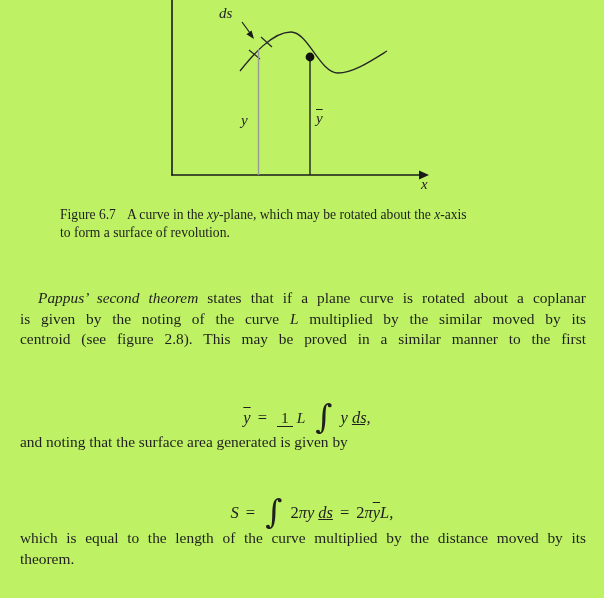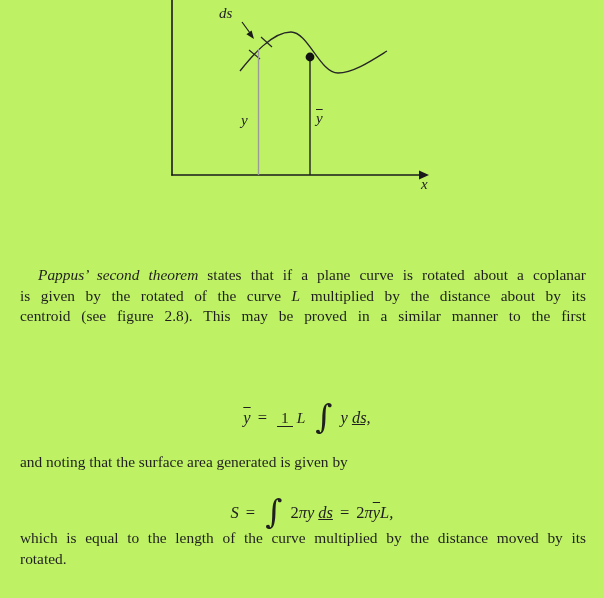--- a/index.html
+++ b/index.html
@@ -14,21 +14,21 @@
   .ybar{text-decoration:overline;}
   
   .caption{position:absolute;left:60px;top:206px;width:470px;
     font-size:13.6px;line-height:17.6px;color:#1d1d1d;}
   .caption .line{text-align:left;}
   .figno{margin-right:11px;}
   
   .para{position:absolute;left:20px;width:566px;font-size:15.4px;line-height:20.6px;}
   .para .line{text-align:justify;text-align-last:justify;}
   .para .line.jlast{text-align-last:left;}
-  .para1{top:265px;}
+  .para1{top:288px;}
   .para1 .line:first-child{text-indent:18px;}
   .it{font-style:italic;}
   
   .eqrow{position:absolute;left:0;width:604px;height:48px;
     display:flex;justify-content:center;align-items:center;}
   .eq{display:flex;align-items:center;font-size:16.5px;color:#1f1f1f;}
   .eq span{display:inline-block;}
   .frac{display:inline-flex;flex-direction:column;align-items:center;
     margin:4px 3px;font-size:15.5px;line-height:1.15;text-align:center;}
   .num{padding:0 4px;border-bottom:1px solid #1f1f1f;}
@@ -64,39 +64,43 @@
 
       <line x1="310" y1="60" x2="310" y2="175" stroke="#222222" stroke-width="1.4"></line>
       <circle cx="310" cy="57" r="4.4" fill="#111111"></circle>
     </svg>
     <span class="flabel" style="left:219px;top:5px">ds</span>
     <span class="flabel" style="left:241px;top:112px">y</span>
     <span class="flabel ybar" style="left:316px;top:110px">y</span>
     <span class="flabel" style="left:421px;top:176px">x</span>
   </div>
 
+  <div class="caption">
+      <div class="line jlast"><span class="figno">Figure 6.7</span><span>A curve in the </span><span class="it">xy</span><span>-plane, which may be rotated about the </span><span class="it">x</span><span>-axis</span></div>
+      <div class="line jlast"><span>to form a surface of revolution.</span></div>
+    </div>
 
   <div class="para para1">
       <div class="line"><span class="it">Pappus’ second theorem</span><span> states that if a plane curve is rotated about a coplanar</span></div>
-      <div class="line"><span>is given by the rotated of the curve </span><span class="it">L</span><span> multiplied by the distance about by its</span></div>
+      <div class="line"><span>is given by the noting of the curve </span><span class="it">L</span><span> multiplied by the similar moved by its</span></div>
       <div class="line"><span>centroid (see figure 2.8). This may be proved in a similar manner to the first</span></div>
     </div>
 
   <div class="eqrow" style="top:394px">
     <div class="eq" style="margin-left:10px">
         <span class="it ybar">y</span>
         <span class="eqs">=</span>
         <span class="frac"><span class="num">1</span><span class="den">L</span></span>
         <span class="int">∫</span>
         <span class="it mgl">y</span>
         <span class="it mgs">ds,</span>
       </div>
   </div>
 
-  <div class="para" style="top:452px">
+  <div class="para" style="top:432px">
       <div class="line jlast"><span>and noting that the surface area generated is given by</span></div>
     </div>
 
   <div class="eqrow" style="top:489px">
     <div class="eq" style="margin-left:20px">
         <span class="it">S</span>
         <span class="eqs">=</span>
         <span class="int">∫</span>
         <span class="mgl">2</span>
         <span class="it">πy</span>
@@ -104,16 +108,16 @@
         <span class="eqs">=</span>
         <span>2</span>
         <span class="it">π</span>
         <span class="it ybar">y</span>
         <span class="it">L,</span>
       </div>
   </div>
 
   <div class="para" style="top:528px">
       <div class="line"><span>which is equal to the length of the curve multiplied by the distance moved by its</span></div>
-      <div class="line jlast"><span>rotated.</span></div>
+      <div class="line jlast"><span>theorem.</span></div>
     </div>
 
 </div>
 
 </body></html>

